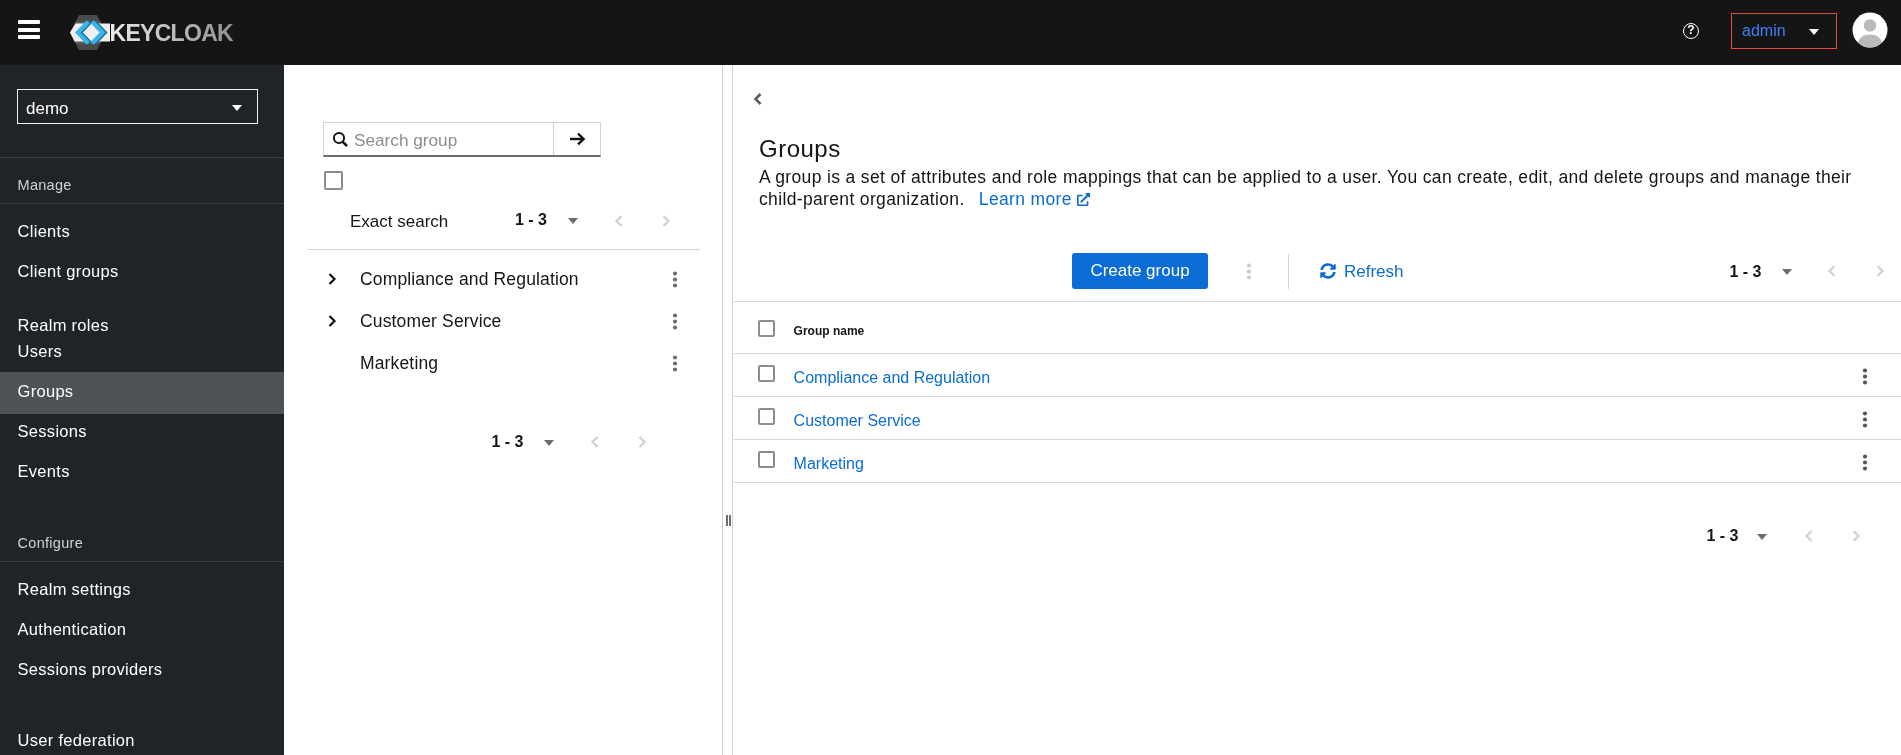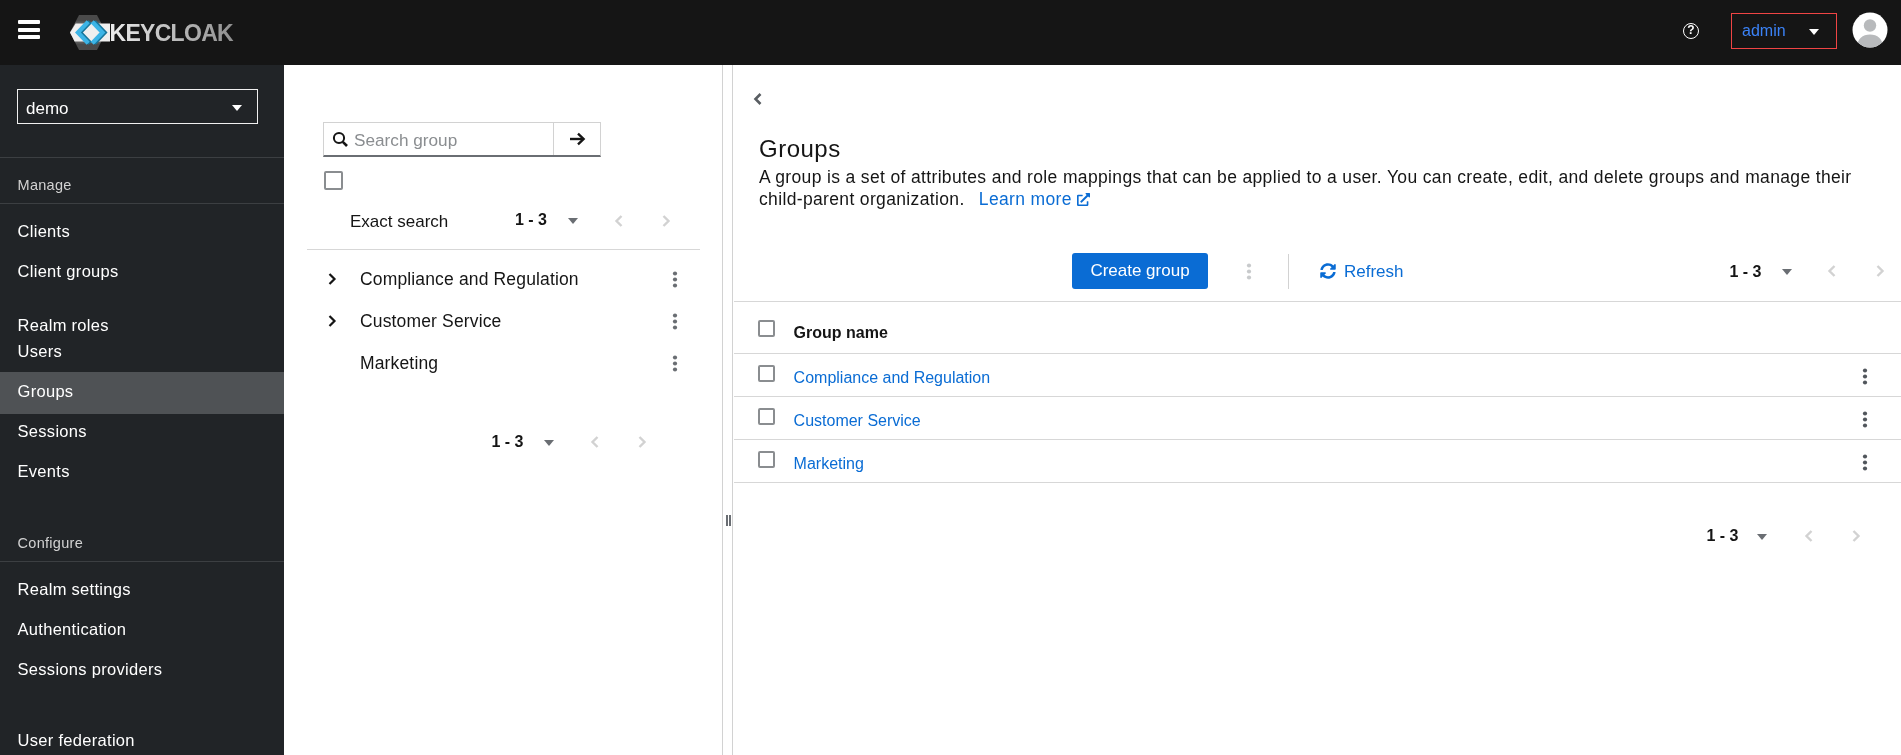--- a/index.html
+++ b/index.html
@@ -203,21 +203,21 @@
     <div class="caret-g abs" style="left:1048.5px;top:203.5px;"></div>
     <svg class="abs" style="left:1094px;top:198.5px;" width="10" height="14" viewBox="0 0 10 14">
         <polyline points="7.5,2 2.5,7 7.5,12" fill="none" stroke="#d2d2d2" stroke-width="2.4"></polyline>
       </svg>
     <svg class="abs" style="left:1142px;top:198.5px;" width="10" height="14" viewBox="0 0 10 14">
         <polyline points="2.5,2 7.5,7 2.5,12" fill="none" stroke="#d2d2d2" stroke-width="2.4"></polyline>
       </svg>
 
     <div class="rowline" style="left:1px;top:236px;width:1167px;"></div>
     <div class="cb" style="left:24.6px;top:255px;"></div>
-    <div class="abs" style="left:60.6px;top:259px;font-size:16px;font-weight:bold;">Group name</div>
+    <div class="abs" style="left:60.6px;top:259px;font-size:12px;font-weight:bold;">Group name</div>
     <div class="rowline" style="left:1px;top:288px;width:1167px;"></div>
 
     <div class="cb" style="left:24.6px;top:300px;"></div>
     <div class="abs link" style="left:60.6px;top:303.5px;font-size:16px;">Compliance and Regulation</div>
     <svg class="abs" style="left:1128px;top:303px;" width="8" height="17" viewBox="0 0 8 17">
         <circle cx="4" cy="2.5" r="2.1" fill="#51565c"></circle>
         <circle cx="4" cy="8.5" r="2.1" fill="#51565c"></circle>
         <circle cx="4" cy="14.5" r="2.1" fill="#51565c"></circle>
       </svg>
     <div class="rowline" style="left:1px;top:331px;width:1167px;"></div>

